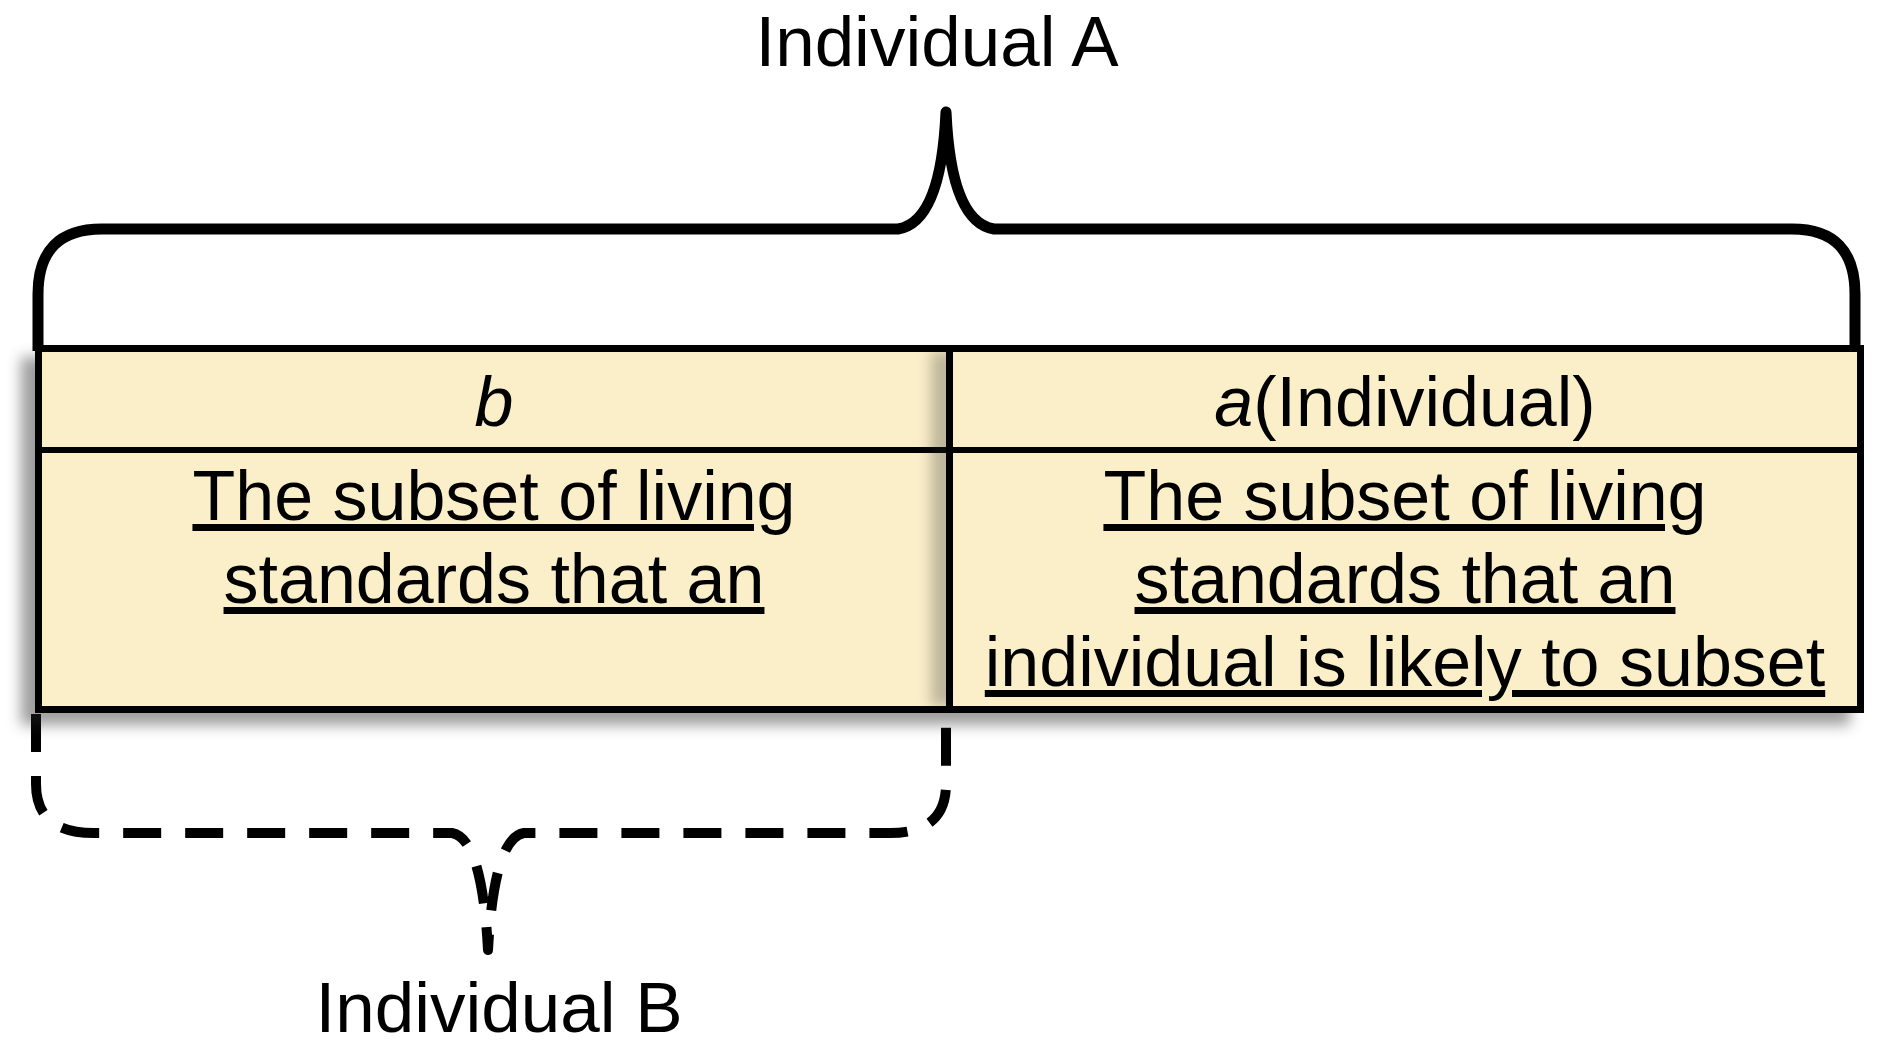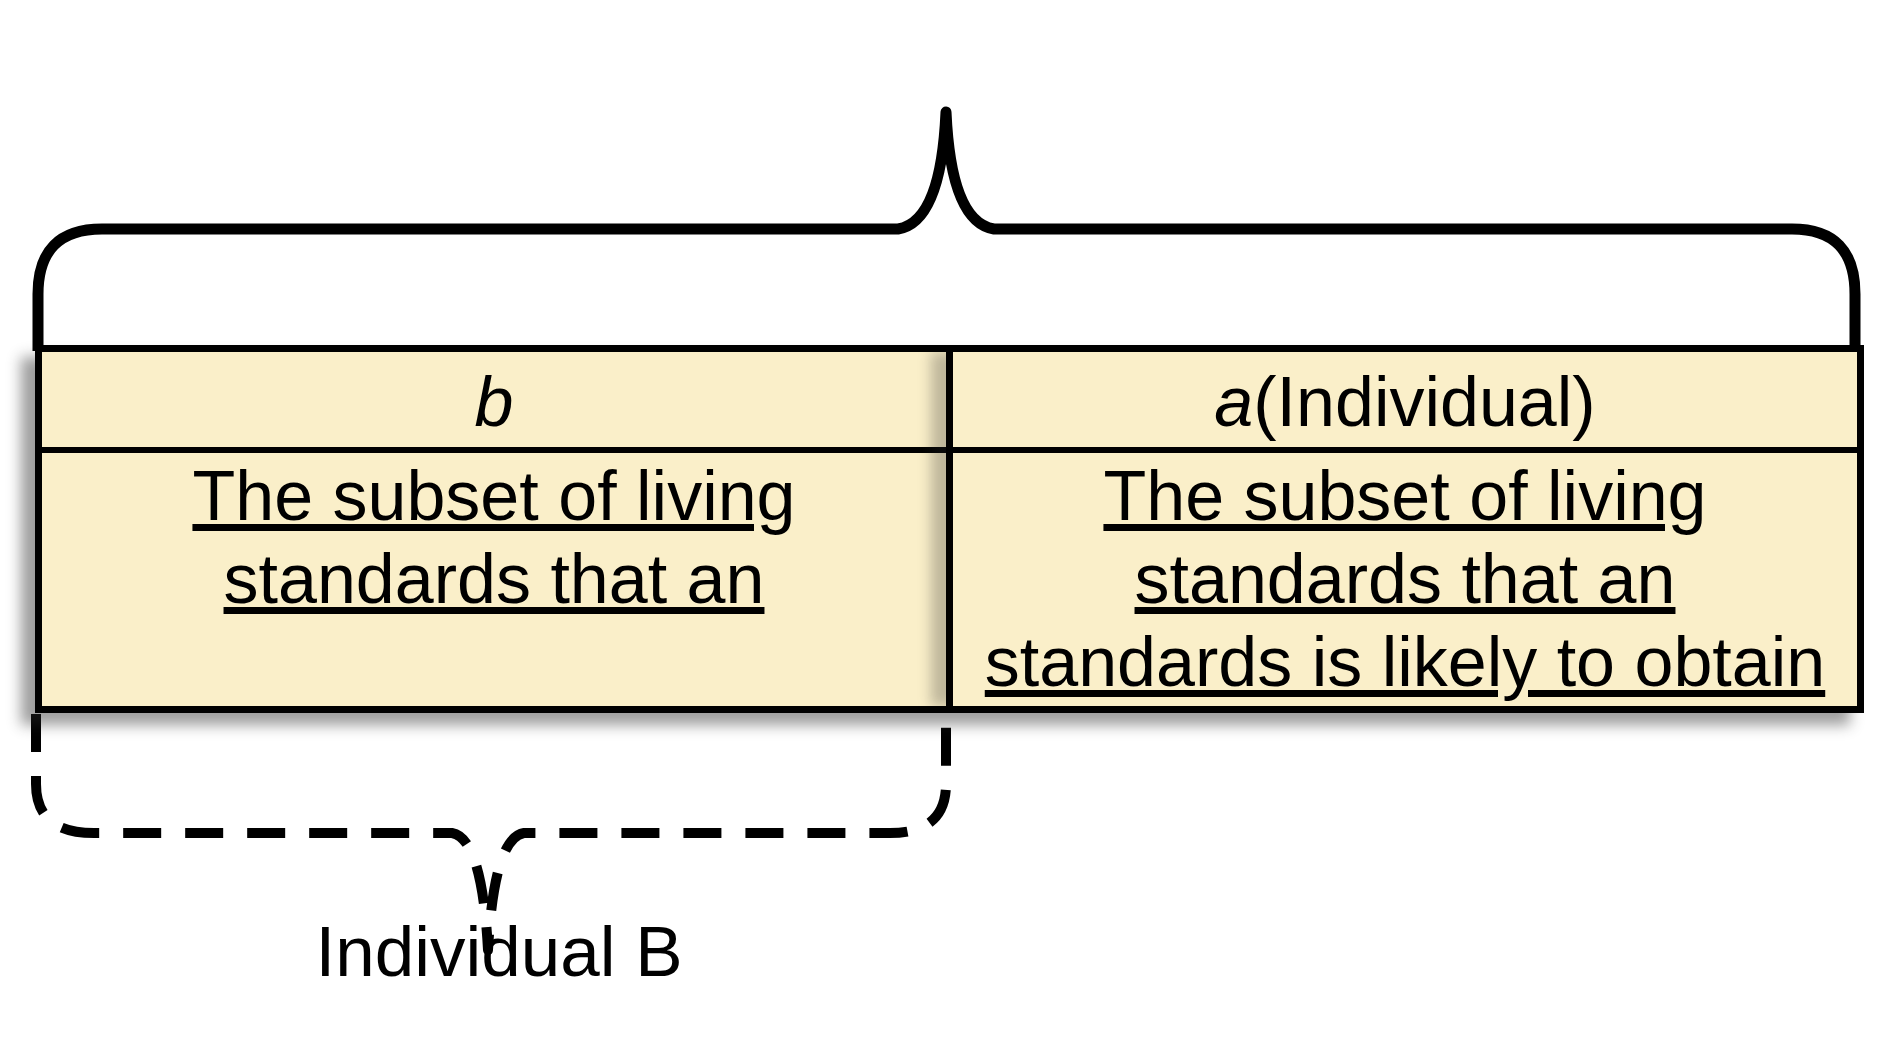--- a/index.html
+++ b/index.html
@@ -31,21 +31,21 @@
   .brace-dashed{stroke-width:10px;stroke-dasharray:38 24;}
   .big-label{
     position:absolute;
     transform:translateX(-50%);
     font-size:71px;
     line-height:71px;
     white-space:nowrap;
     color:var(--text);
   }
   .label-a{left:937px;top:6px;}
-  .label-b{left:499px;top:916px;}
+  .label-b{left:499px;top:972px;}
   .concept-table{
     position:absolute;
     left:35px;top:345px;
     width:1829px;height:368px;
     background:var(--cell-fill);
     border:7px solid var(--line);
     box-shadow:-14px 12px 13px rgba(40,40,40,0.45);
   }
   .table-inner{
     display:flex;
@@ -82,20 +82,21 @@
     padding-top:2px;
     text-decoration:underline;
   }
   .desc-line{white-space:nowrap;}
 </style>
 </head>
 <body>
 
 <div class="canvas">
 
+  <div class="big-label label-a">Individual A</div>
 
   <svg class="brace-overlay" viewBox="0 0 1886 1063">
     <path class="brace-solid" d="M 38 351 L 38 294 Q 38 229 102 229 L 898 229 Q 941 222 946 112 Q 951 222 994 229 L 1792 229 Q 1855 229 1855 294 L 1855 351"></path>
     <path class="brace-dashed" d="M 36 714 L 36 784 Q 36 833 94 833 L 452 833 Q 482 838 488 950 Q 494 838 524 833 L 890 833 Q 946 833 946 784 L 946 714"></path>
   </svg>
 
   <div class="concept-table">
     <div class="table-inner">
 
       <div class="col col-left">
@@ -109,21 +110,21 @@
       </div>
 
       <div class="col col-right">
         <div class="cell-header">
           <span class="sym">a</span>
             <span>(Individual)</span>
         </div>
         <div class="cell-body">
           <div class="desc-line">The subset of living</div>
           <div class="desc-line">standards that an</div>
-          <div class="desc-line">standards is likely to obtain</div>
+          <div class="desc-line">individual is likely to subset</div>
         </div>
       </div>
 
     </div>
   </div>
 
   <div class="big-label label-b">Individual B</div>
 
 </div>
 

